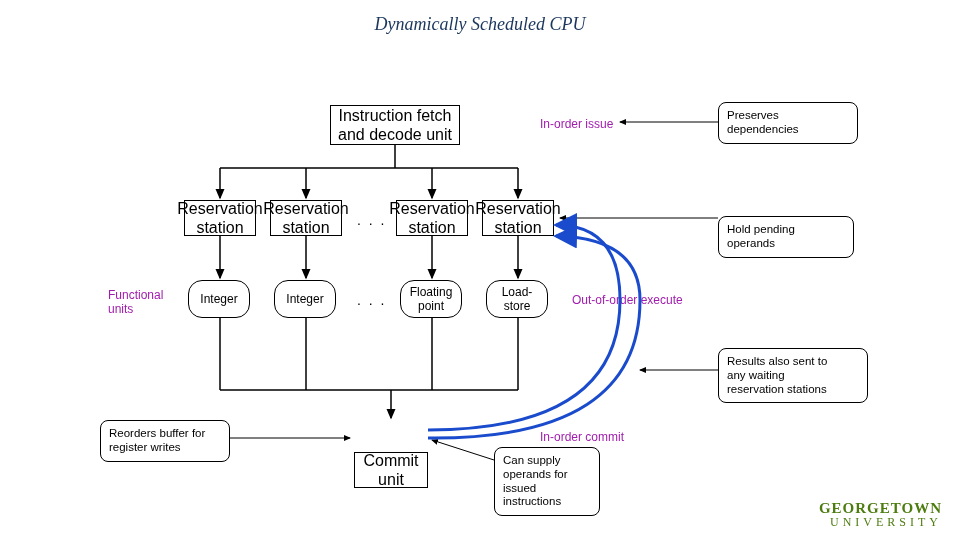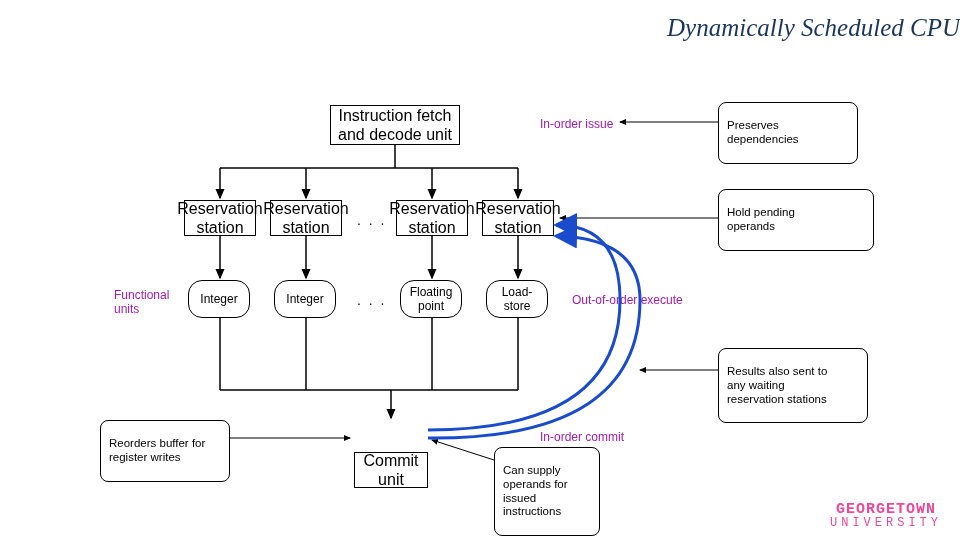--- a/index.html
+++ b/index.html
@@ -7,23 +7,23 @@
     width: 960px;
     height: 540px;
     background: #fff;
     font-family: Arial, Helvetica, sans-serif;
     position: relative;
     overflow: hidden;
   }
   .title {
     font-family: Georgia, 'Times New Roman', serif;
     font-style: italic;
-    font-size: 25px;
+    font-size: 18px;
     color: #1b365d;
-    text-align: right;
+    text-align: center;
     padding-top: 14px;
   }
   .box {
     position: absolute;
     border: 1.5px solid #000;
     background: #fff;
     font-size: 16px;
     display: flex;
     align-items: center;
     justify-content: center;
@@ -34,21 +34,21 @@
   .label {
     position: absolute;
     font-size: 12px;
     color: #a21caf;
   }
   .note {
     position: absolute;
     border: 1px solid #000;
     background: #fff;
     font-size: 11.5px;
-    padding: 16px 8px;
+    padding: 6px 8px;
     border-radius: 8px;
     line-height: 1.2;
   }
   .func {
     position: absolute;
     border: 1.5px solid #000;
     background: #fff;
     font-size: 12px;
     display: flex;
     align-items: center;
@@ -60,23 +60,23 @@
   }
   .dots {
     position: absolute;
     font-size: 14px;
     letter-spacing: 2px;
   }
   .brand {
     position: absolute;
     right: 18px;
     bottom: 10px;
-    text-align: center;
-    font-family: Liberation Mono, monospace;
-    color: #ec4899;
+    text-align: right;
+    font-family: Liberation Serif, serif;
+    color: #4d7c0f;
   }
   .brand .l1 { font-size: 15px; font-weight: bold; letter-spacing: 1px; }
   .brand .l2 { font-size: 12px; letter-spacing: 4px; margin-top: -2px; }
   svg.lines {
     position: absolute;
     left: 0; top: 0;
     width: 960px; height: 540px;
     pointer-events: none;
   }
 </style>
@@ -88,34 +88,34 @@
 <div class="box" style="left:330px; top:105px; width:130px; height:40px;">Instruction fetch<br>and decode unit</div>
 
 <div class="label" style="left:540px; top:117px;">In-order issue</div>
 
 <div class="box" style="left:184px; top:200px; width:72px; height:36px;">Reservation<br>station</div>
 <div class="box" style="left:270px; top:200px; width:72px; height:36px;">Reservation<br>station</div>
 <div class="dots" style="left:357px; top:212px;">. . .</div>
 <div class="box" style="left:396px; top:200px; width:72px; height:36px;">Reservation<br>station</div>
 <div class="box" style="left:482px; top:200px; width:72px; height:36px;">Reservation<br>station</div>
 
-<div class="label" style="left:114px; top:288px; width:60px;">Functional<br>units</div>
+<div class="label" style="left:108px; top:288px; width:60px;">Functional<br>units</div>
 <div class="func" style="left:188px; top:280px; width:62px; height:38px;">Integer</div>
 <div class="func" style="left:274px; top:280px; width:62px; height:38px;">Integer</div>
 <div class="dots" style="left:357px; top:292px;">. . .</div>
 <div class="func" style="left:400px; top:280px; width:62px; height:38px;">Floating<br>point</div>
 <div class="func" style="left:486px; top:280px; width:62px; height:38px;">Load-<br>store</div>
 
 <div class="label" style="left:572px; top:293px;">Out-of-order execute</div>
 
 <div class="box" style="left:354px; top:420px; width:74px; height:36px;margin-top:32px;">Commit<br>unit</div>
 <div class="label" style="left:540px; top:430px;">In-order commit</div>
 
 <div class="note" style="left:718px; top:102px; width:140px;">Preserves<br>dependencies</div>
-<div class="note" style="left:718px; top:189px; width:156px;">Hold pending<br>operands</div>
+<div class="note" style="left:718px; top:216px; width:136px;">Hold pending<br>operands</div>
 <div class="note" style="left:718px; top:348px; width:150px;">Results also sent to<br>any waiting<br>reservation stations</div>
 <div class="note" style="left:100px; top:420px; width:130px;">Reorders buffer for<br>register writes</div>
 <div class="note" style="left:494px; top:447px; width:106px;">Can supply<br>operands for<br>issued instructions</div>
 
 <div class="brand">
   <div class="l1">GEORGETOWN</div>
   <div class="l2">UNIVERSITY</div>
 </div>
 
 <svg class="lines">

